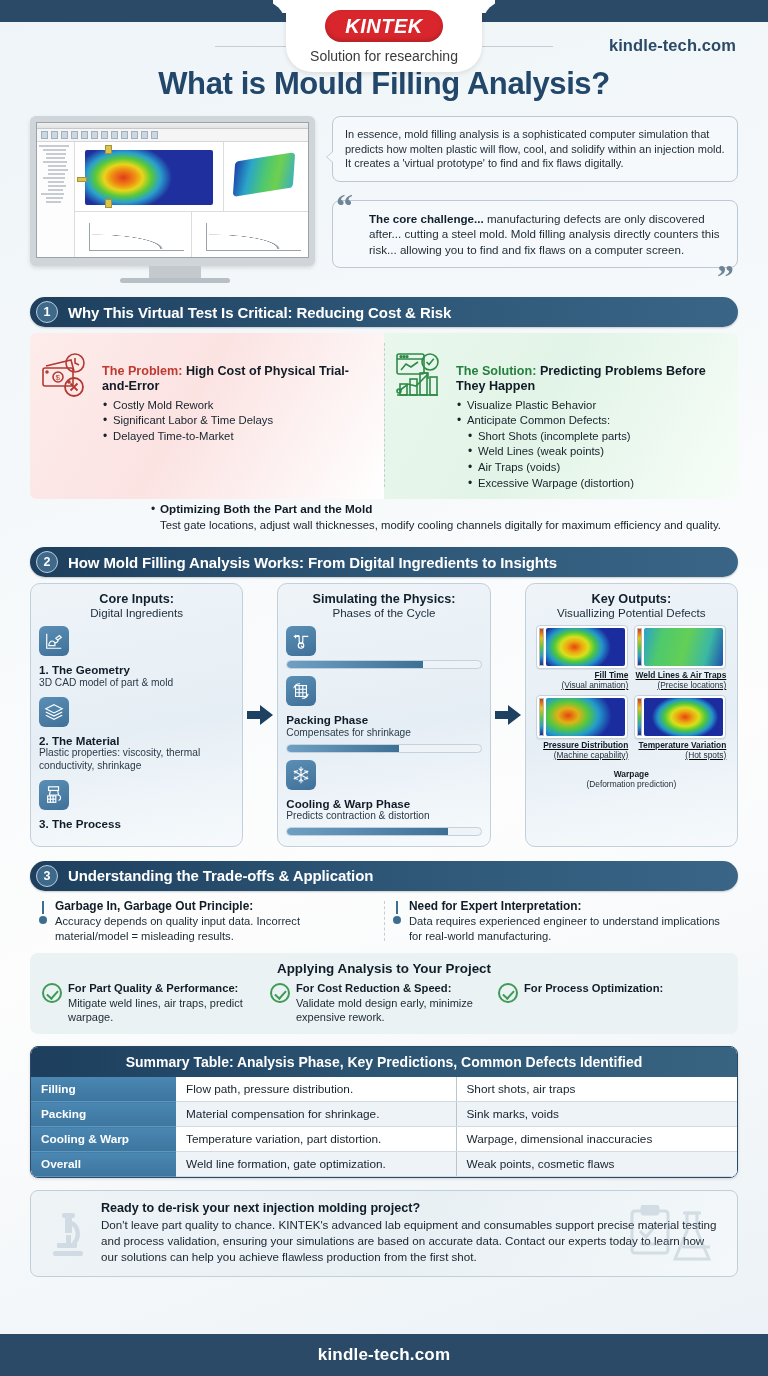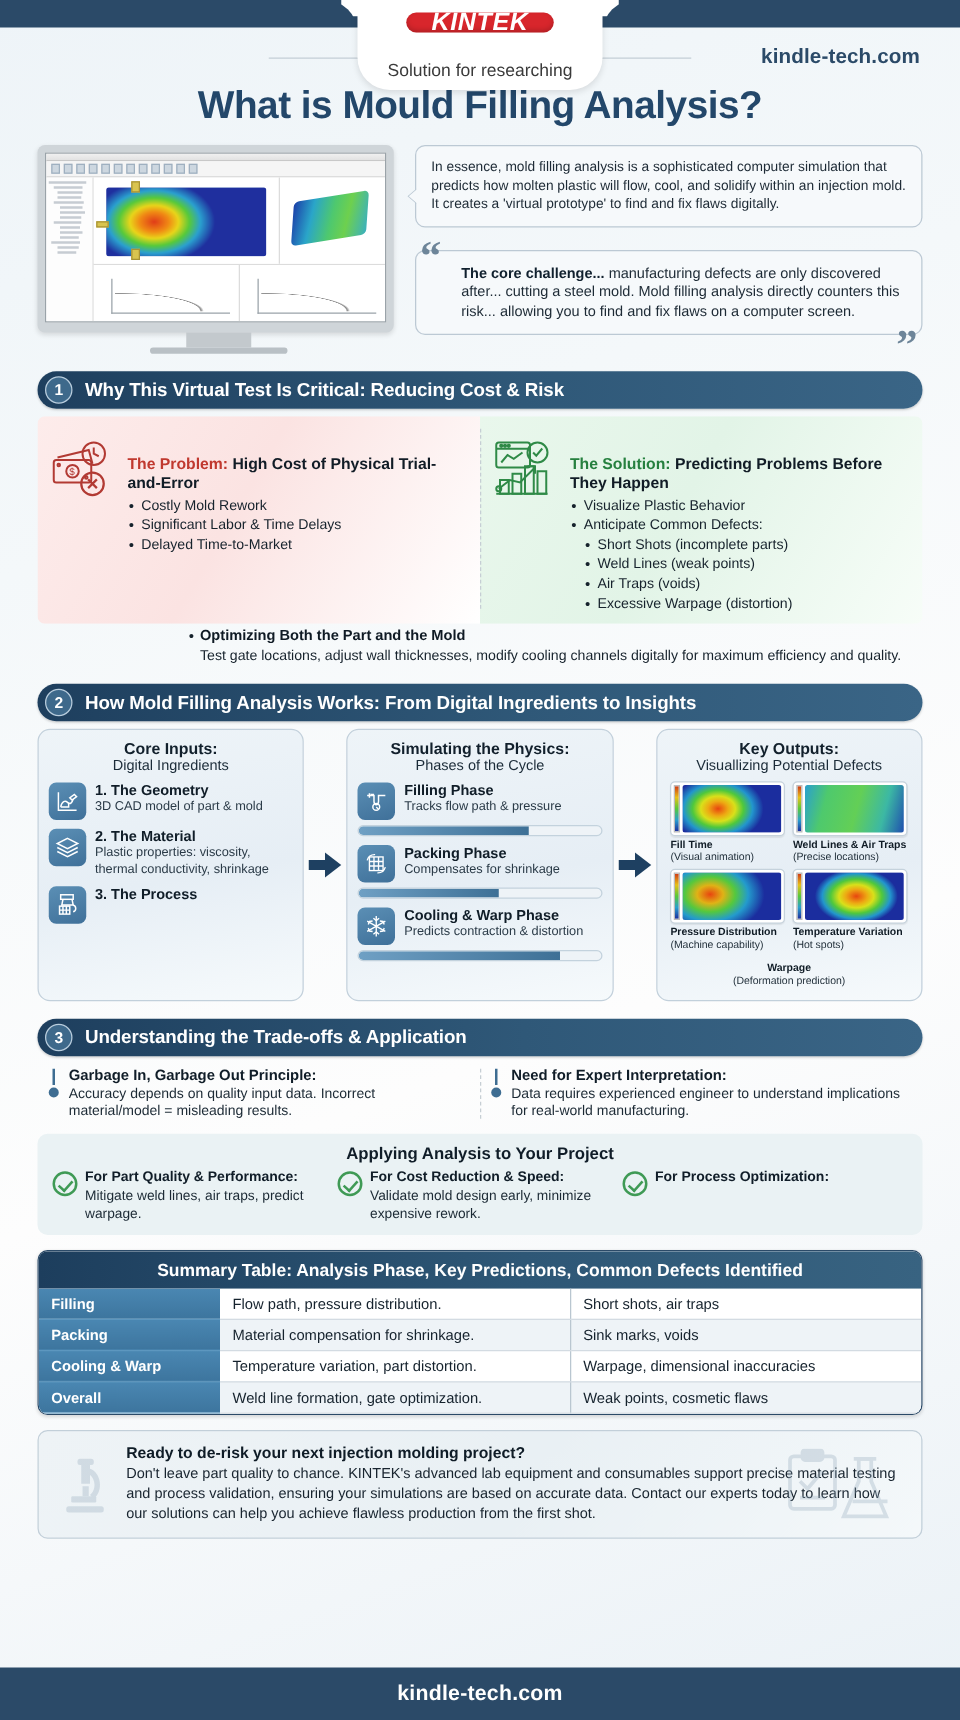--- a/index.html
+++ b/index.html
@@ -47,21 +47,21 @@
   }
   .logo-notch:after {
     right: -26px;
     border-top-left-radius: 26px;
     box-shadow: -13px -13px 0 0 #ffffff;
   }
   .logo-pill {
     position: absolute;
     top: 10px; left: 50%;
     transform: translateX(-50%);
-    width: 118px; height: 16px;
+    width: 118px; height: 32px;
     background: #d8262c;
     border-radius: 16px;
     display: flex; align-items: center; justify-content: center;
     box-shadow: inset 0 -2px 4px rgba(0,0,0,0.18);
   }
   .logo-text {
     color: #fff;
     font-style: italic;
     font-weight: bold;
     font-size: 20px;
@@ -370,21 +370,21 @@
   .arrow-glyph:after {
     content: ""; position: absolute;
     right: 0; top: 0;
     width: 0; height: 0;
     border-top: 10px solid transparent;
     border-bottom: 10px solid transparent;
     border-left: 13px solid #1e4061;
   }
   .s2-h1 { text-align: center; font-size: 12.7px; font-weight: bold; color: #12202c; }
   .s2-h2 { text-align: center; font-size: 11.6px; color: #1b2b38; margin-bottom: 6px; }
-  .s2-item { display: flex; gap: 7px; margin-top: 7px; }
+  .s2-item { display: flex; gap: 7px; margin-top: 7px; flex-direction: column; }
   .s2-ico {
     width: 30px; height: 30px; flex: none;
     background: linear-gradient(160deg,#5b8fb5 0%,#3f7099 100%);
     border-radius: 6px;
     display: flex; align-items: center; justify-content: center;
   }
   .s2-itxt { flex: 1; }
   .s2-it-h { font-size: 11.6px; font-weight: bold; color: #101d28; line-height: 1.18; }
   .s2-it-d { font-size: 10.2px; color: #2a3a47; line-height: 1.24; }
   .bar {
@@ -394,21 +394,21 @@
     border-radius: 5px;
     margin-top: 4px;
     overflow: hidden;
   }
   .bar-fill {
     height: 100%;
     background: linear-gradient(90deg,#6fa0c4 0%,#3e7096 100%);
     border-radius: 5px 0 0 5px;
   }
   .thumbs { display: flex; flex-wrap: wrap; gap: 4px 6px; justify-content: center; }
-  .thumb-cell { width: 92px; text-align: left; }
+  .thumb-cell { width: 92px; text-align: right; text-decoration: underline; }
   .thumb {
     width: 92px; height: 44px;
     background: #fff;
     border: 1px solid #c5d2dc;
     border-radius: 4px;
     padding: 2px;
     display: flex; gap: 2px;
     box-shadow: 0 1px 1px rgba(0,0,0,0.07);
   }
   .scale {
@@ -778,24 +778,20 @@
 
       <div class="s2-item">
         <div class="s2-ico">
           <svg viewBox="0 0 22 22" width="20" height="20" fill="none" stroke="#ffffff" stroke-width="1.3">
             <path d="M3 6 H9 V11 C9 15 13 15 13 11 V6 H19"></path>
             <path d="M5 4 V8 M6 5 H9"></path>
             <circle cx="11" cy="16" r="3"></circle>
             <path d="M11 16 L13 18"></path>
           </svg>
         </div>
-        <div class="s2-itxt">
-          <div class="s2-it-h">Filling Phase</div>
-          <div class="s2-it-d">Tracks flow path &amp; pressure</div>
-        </div>
       </div>
       <div class="bar">
         <div class="bar-fill" id="bar0" style="width: 70%;"></div>
       </div>
 
       <div class="s2-item">
         <div class="s2-ico">
           <svg viewBox="0 0 22 22" width="20" height="20" fill="none" stroke="#ffffff" stroke-width="1.2">
             <rect x="5" y="5" width="12" height="12"></rect>
             <path d="M5 9 H17 M5 13 H17 M9 5 V17 M13 5 V17"></path>

